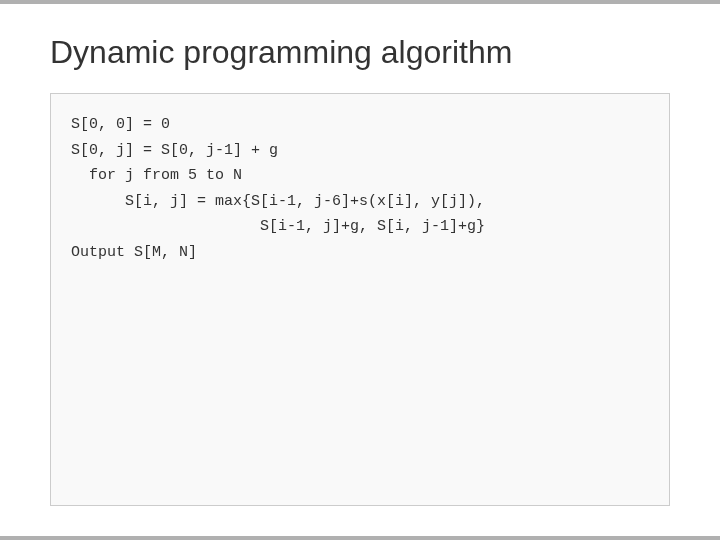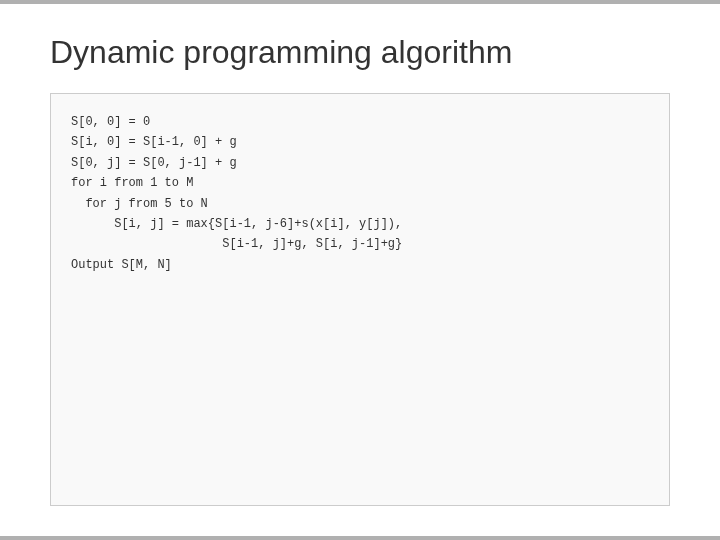--- a/index.html
+++ b/index.html
@@ -44,21 +44,21 @@
       color: #333333;
       margin-bottom: 22px;
       font-family: Arial, Helvetica, sans-serif;
     }
 
     .code-box {
       border: 1px solid #cccccc;
       background: #f9f9f9;
       padding: 18px 20px 18px 20px;
       font-family: 'Courier New', Courier, monospace;
-      font-size: 12px;
+      font-size: 15px;
       line-height: 1.7;
       color: #333333;
       flex: 1;
     }
 
     .code-line {
       display: block;
       white-space: pre;
     }
 
@@ -70,23 +70,21 @@
   </style>
 </head>
 <body>
 
 <div class="page">
   <div class="top-border"></div>
   <div class="content">
     <h1 class="title">Dynamic programming algorithm</h1>
     <div class="code-box">
       <span class="code-line">S[0, 0] = 0</span>
-      <span class="code-line">S[i, 0] = S[i-1, 0] + g</span>
       <span class="code-line">S[0, j] = S[0, j-1] + g</span>
-      <span class="code-line">for i from 1 to M</span>
       <span class="code-line">  for j from 5 to N</span>
       <span class="code-line">      S[i, j] = max{S[i-1, j-6]+s(x[i], y[j]),</span>
       <span class="code-line">                     S[i-1, j]+g, S[i, j-1]+g}</span>
       <span class="code-line"></span>
       <span class="code-line">Output S[M, N]</span>
     </div>
   </div>
   <div class="bottom-border"></div>
 </div>
 

